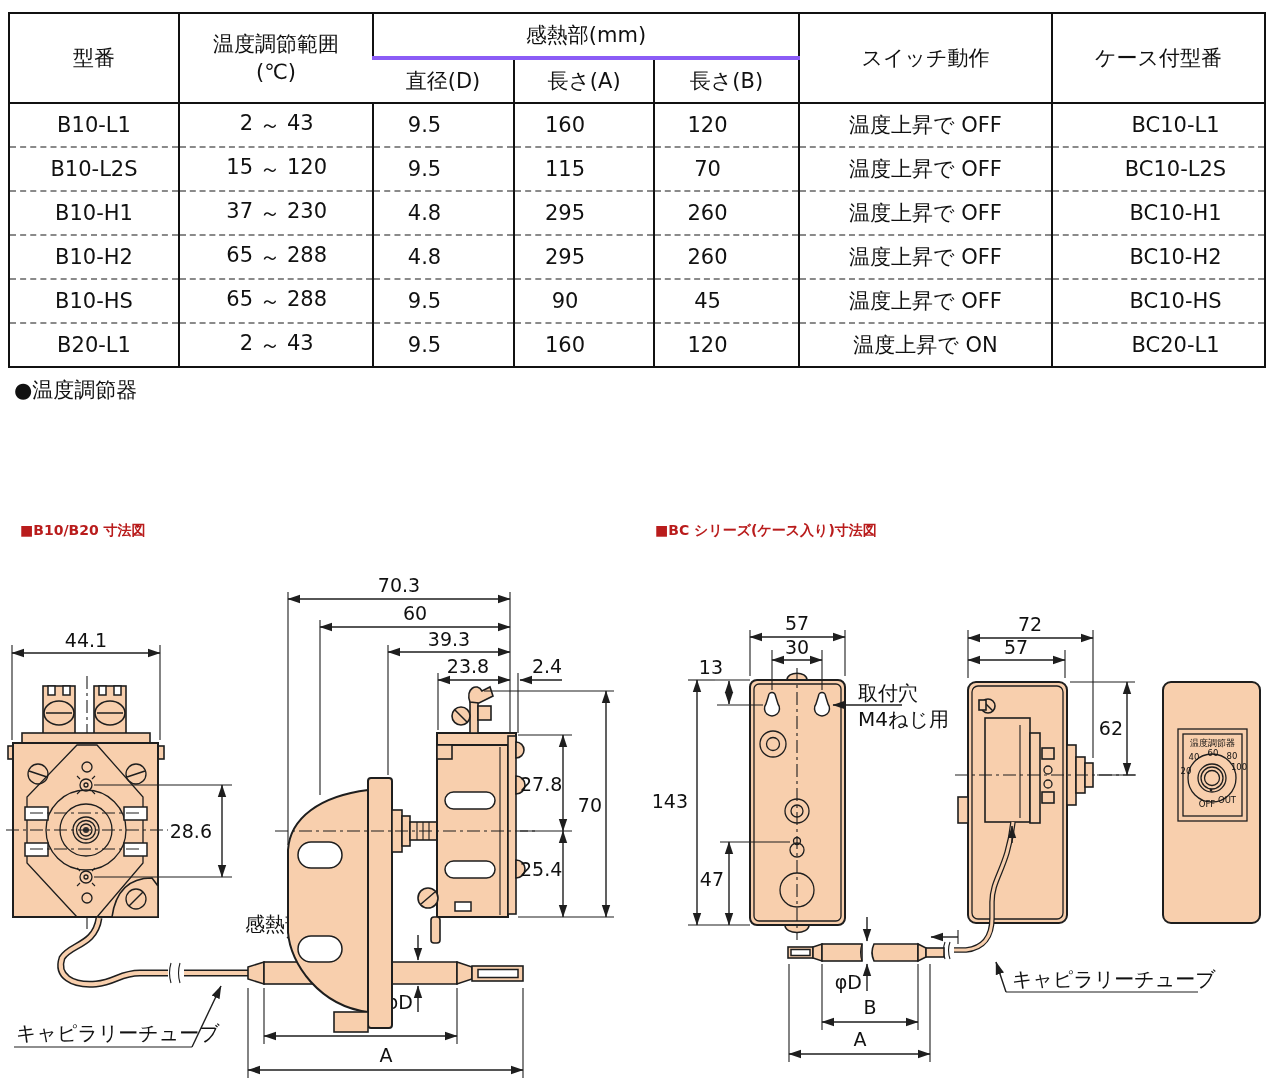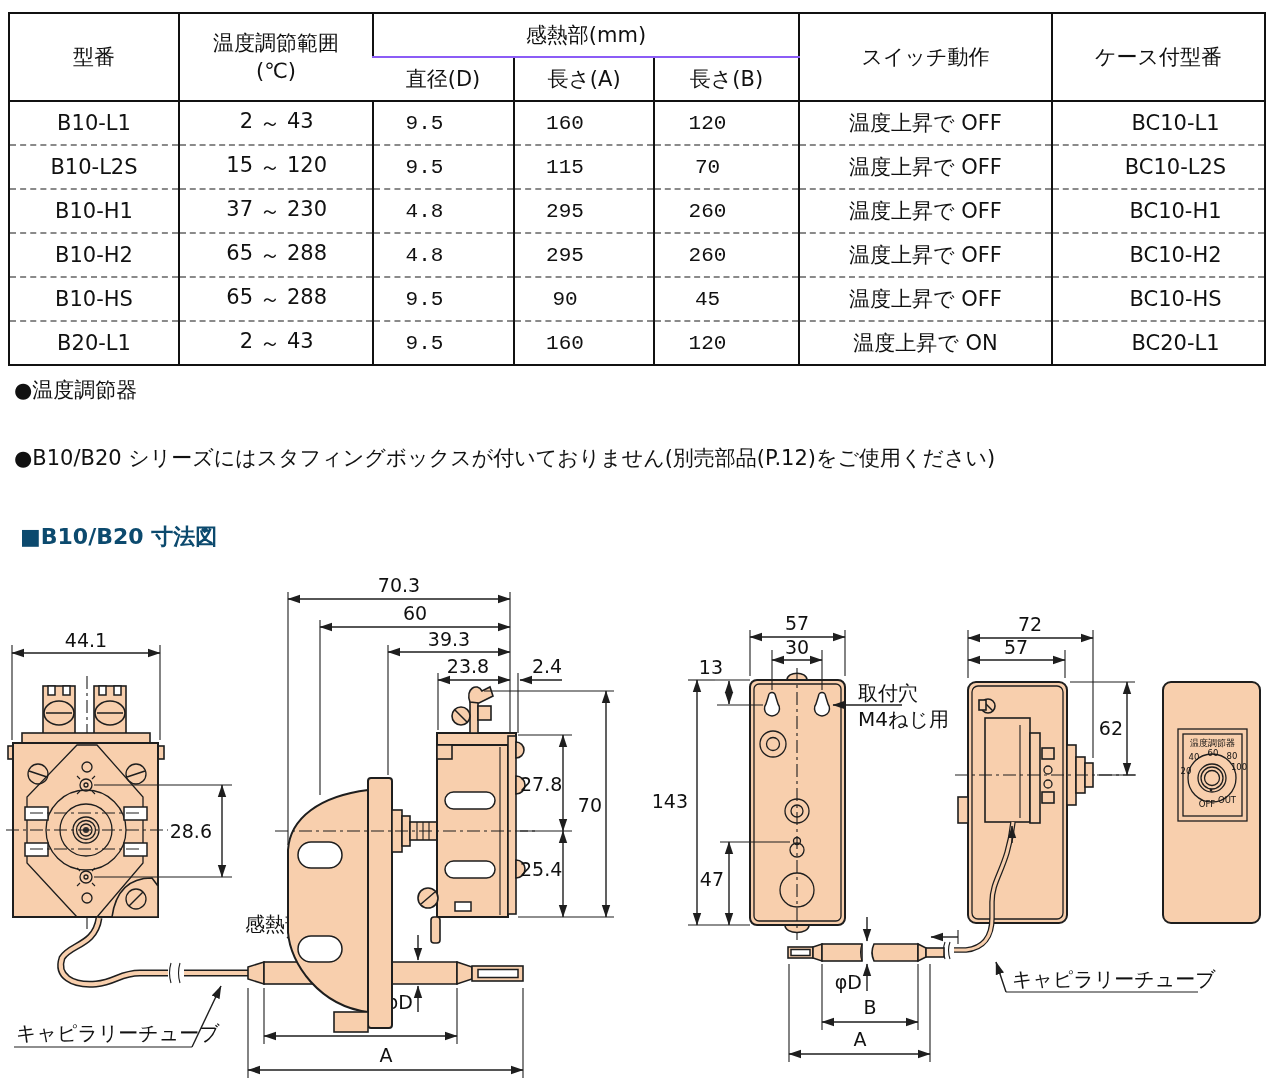--- a/index.html
+++ b/index.html
@@ -9,36 +9,36 @@
   
   table.spec{position:absolute;left:8px;top:12px;width:1256px;border-collapse:collapse;
              table-layout:fixed;font-size:21px;color:#111;background:#fff;
              border:2.5px solid #111;}
   table.spec th, table.spec td{border-left:2px solid #111;font-weight:normal;padding:0;}
   table.spec th:first-child, table.spec td:first-child{border-left:none;}
   table.spec thead th{text-align:center;vertical-align:middle;}
   table.spec thead tr.h1 th{height:42px;}
   table.spec thead tr.h2 th{height:42px;border-top:2px solid #000000;}
   table.spec thead th{border-bottom:2.5px solid #111;}
-  table.spec thead th.grp{border-bottom:2px solid #8b5cf6;}
+  table.spec thead th.grp{border-bottom:4px solid #8b5cf6;}
   table.spec tbody td{height:42px;text-align:center;vertical-align:middle;}
   table.spec tbody tr + tr td{border-top:2px dashed #8a8a8a;margin-left:18px;}
-  td.num{text-align:right;padding-right:38px !important;font-family:Liberation Mono, monospace;}
+  td.num{text-align:right;padding-right:38px !important;}
   td.casecol{text-align:right;padding-left:34px !important;}
   .range{display:flex;justify-content:center;}
   .range .lo{display:inline-block;width:32px;text-align:right;}
   .range .tl{display:inline-block;width:34px;text-align:center;}
   .range .hi{display:inline-block;width:44px;text-align:left;}
   .two-line{line-height:1.35;}
 
   
   .note{position:absolute;left:14px;font-size:21px;color:#111;white-space:nowrap;}
 
   
-  .sect{position:absolute;font-size:22px;font-weight:bold;color:#0c4a6e;white-space:nowrap;}
+  .sect{position:absolute;font-size:14px;font-weight:bold;color:#b91c1c;white-space:nowrap;}
 
   
   svg{position:absolute;overflow:visible;}
   .oln{stroke:#1e1e1e;stroke-width:2;fill:#f8cfad;}
   .oln15{stroke:#1e1e1e;stroke-width:1.6;fill:#f8cfad;}
   .nofill{fill:none;stroke:#1e1e1e;stroke-width:1.3;}
   .wh{fill:#fff;stroke:#1e1e1e;stroke-width:1.5;}
   .ln{stroke:#1e1e1e;stroke-width:1.5;fill:none;}
   .thin{stroke:#1e1e1e;stroke-width:1.1;fill:none;}
   .ext{stroke:#1e1e1e;stroke-width:1.1;fill:none;}
@@ -179,23 +179,23 @@
         <td class="num">9.5</td>
         <td class="num">160</td>
         <td class="num">120</td>
         <td>温度上昇で ON</td>
         <td class="casecol">BC20-L1</td>
       </tr>
     </tbody>
   </table>
 
   <div class="note" style="top:376px;">●温度調節器</div>
-  <div class="note" style="top:444px;">●B10/B20 シリーズにはスタフィングボックスが付いておりません(別売部品(P.12)をご使用ください)</div>
 
   <div class="sect" style="left:20px;top:522px;">■B10/B20 寸法図</div>
+  <div class="sect" style="left:655px;top:522px;">■BC シリーズ(ケース入り)寸法図</div>
 
   <svg id="svgL" style="left:0;top:560px;" width="640" height="526" viewBox="0 560 640 526">
     <defs>
       <marker id="ahL" viewBox="0 0 12 9" markerWidth="13" markerHeight="10" refX="11.5" refY="4.5" orient="auto-start-reverse" markerUnits="userSpaceOnUse">
         <path d="M0,0.5 L12,4.5 L0,8.5 Z" fill="#1e1e1e"></path>
       </marker>
     </defs>
 
     <g>
       <line class="cl" x1="87" y1="676" x2="87" y2="932"></line>

